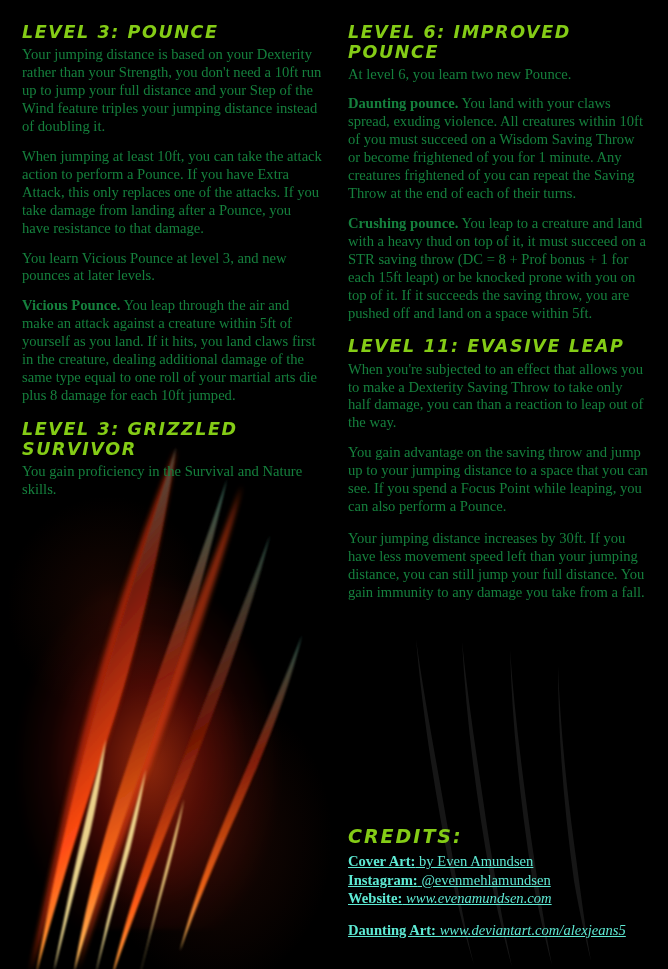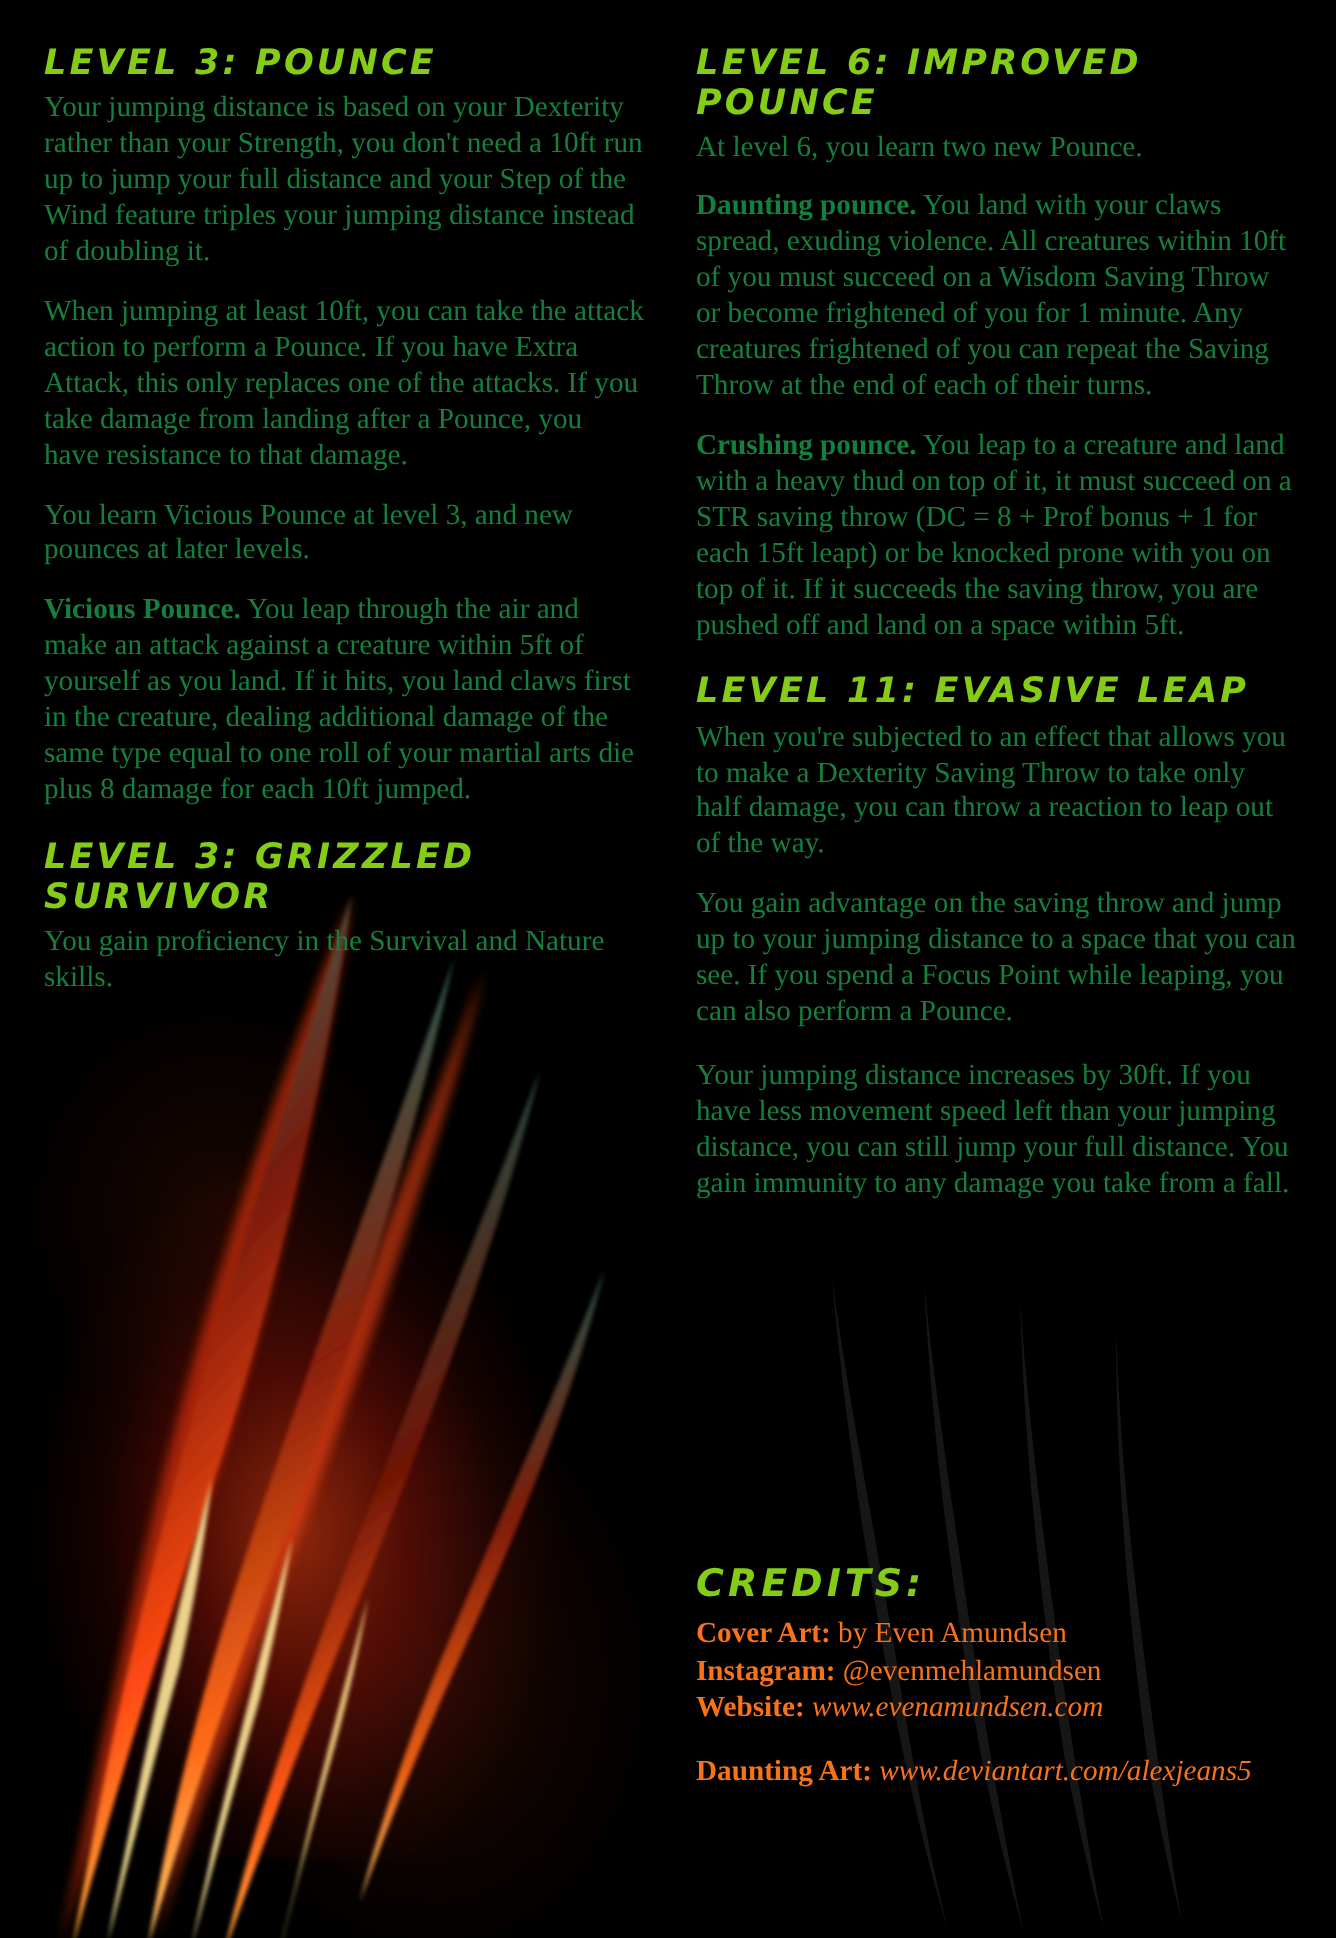--- a/index.html
+++ b/index.html
@@ -94,27 +94,28 @@
     color: #15803d;
   }
   p.tight { margin-bottom: 11px; }
   .b { font-weight: bold; }
   .section { margin-bottom: 14px; }
   .section:last-child { margin-bottom: 0; }
 
   .credits-block {
     position: absolute;
     left: 348px;
-    top: 782px;
+    top: 826px;
     width: 300px;
   }
   .credits-line {
     font-size: 14.6px;
     line-height: 1.28;
-    color: #f97316;
+    color: #5eead4;
+    text-decoration: underline;
   }
   .credits-line .b { font-weight: bold; }
   .credits-line .it { font-style: italic; }
   .credits-gap { height: 13px; }
 </style>
 </head>
 <body>
 
 <div class="page">
 
@@ -202,21 +203,21 @@
 
     <div class="section">
       <h2 class="heading">LEVEL 6: IMPROVED POUNCE</h2>
       <p class="tight"><span class="b"></span><span>At level 6, you learn two new Pounce.</span></p>
       <p><span class="b">Daunting pounce.</span><span> You land with your claws spread, exuding violence. All creatures within 10ft of you must succeed on a Wisdom Saving Throw or become frightened of you for 1 minute. Any creatures frightened of you can repeat the Saving Throw at the end of each of their turns.</span></p>
       <p><span class="b">Crushing pounce.</span><span> You leap to a creature and land with a heavy thud on top of it, it must succeed on a STR saving throw (DC = 8 + Prof bonus + 1 for each 15ft leapt) or be knocked prone with you on top of it. If it succeeds the saving throw, you are pushed off and land on a space within 5ft.</span></p>
     </div>
 
     <div class="section">
       <h2 class="heading">LEVEL 11: EVASIVE LEAP</h2>
-      <p><span class="b"></span><span>When you're subjected to an effect that allows you to make a Dexterity Saving Throw to take only half damage, you can throw a reaction to leap out of the way.</span></p>
+      <p><span class="b"></span><span>When you're subjected to an effect that allows you to make a Dexterity Saving Throw to take only half damage, you can than a reaction to leap out of the way.</span></p>
       <p><span class="b"></span><span>You gain advantage on the saving throw and jump up to your jumping distance to a space that you can see. If you spend a Focus Point while leaping, you can also perform a Pounce.</span></p>
     </div>
 
     <div class="section">
       <p><span class="b"></span><span>Your jumping distance increases by 30ft. If you have less movement speed left than your jumping distance, you can still jump your full distance. You gain immunity to any damage you take from a fall.</span></p>
     </div>
 
   </div>
 
   <div class="credits-block">

